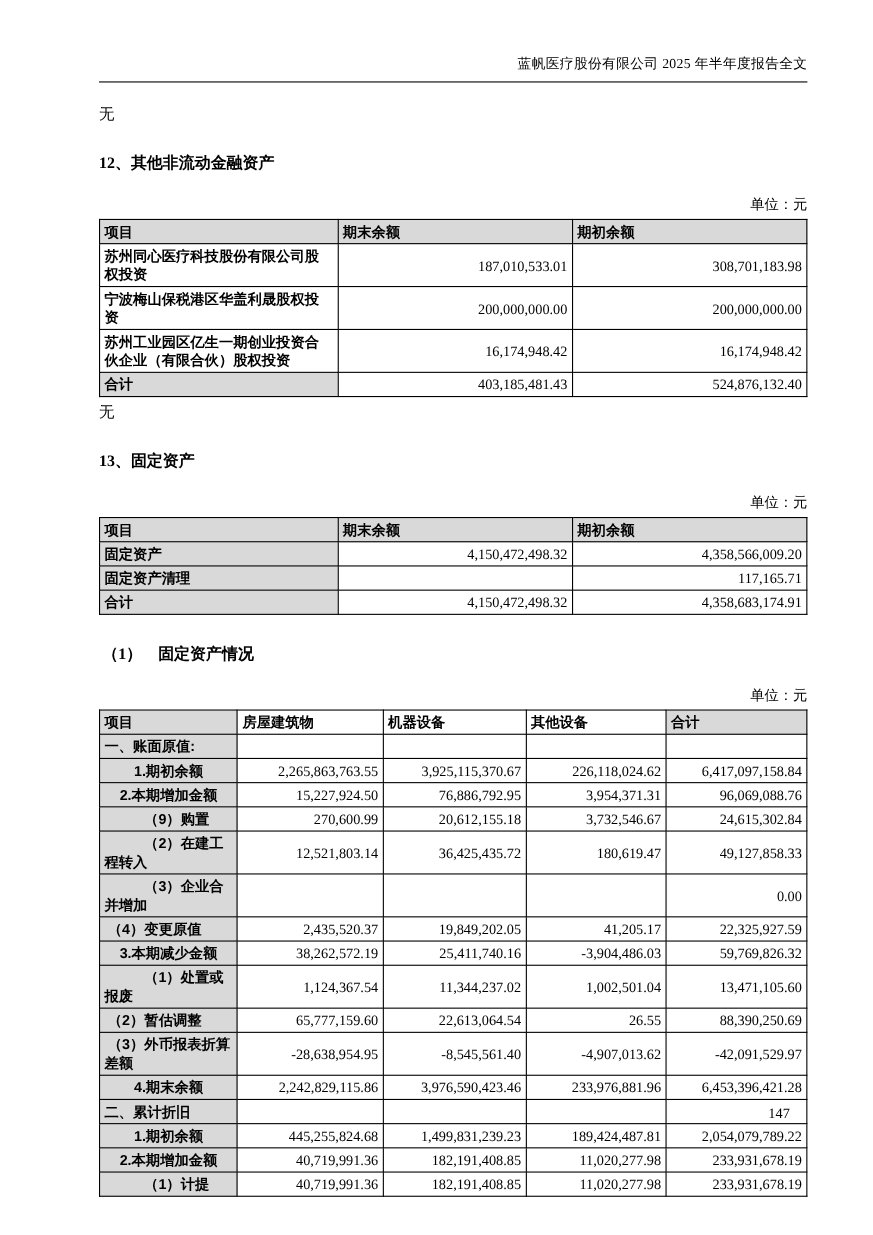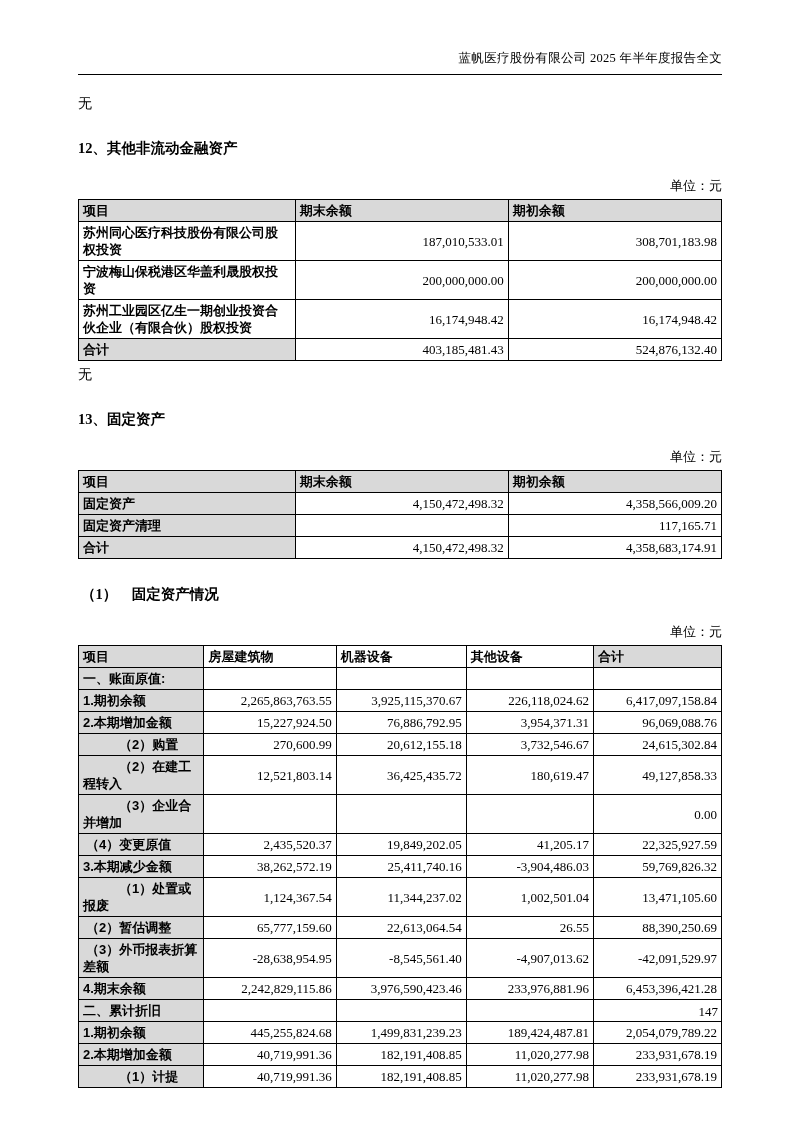--- a/index.html
+++ b/index.html
@@ -5,21 +5,21 @@
   html,body{margin:0;padding:0;background:#888;}
   .page{
     position:relative;
     width:794px;height:1123px;
     background:#fff;
     margin:0 auto;
     font-family:"Liberation Serif","DejaVu Serif",serif;
     color:#000;
     overflow:hidden;
   }
-  .content{position:absolute;left:78px;top:0;width:644px;}
+  .content{position:absolute;left:90px;top:0;width:644px;}
   .doc-header{
     padding-top:50px;
     text-align:right;
     font-size:12.5px;
     letter-spacing:.3px;
     border-bottom:1.5px solid #000;
     padding-bottom:7px;
   }
   .plain{font-size:14px;margin:20px 0 0 0;}
   .note{font-size:13px;margin:9px 0 0 0;}
@@ -58,21 +58,21 @@
     font-weight:bold;
     text-align:left;
   }
   td.num{
     text-align:right;
     padding-right:5px;
     font-family:"Liberation Serif","DejaVu Serif",serif;
   }
   .shaded{background:#D9D9D9;}
   td.al-left{padding-left:4px;margin-top:14px;}
-  td.al-center{}
+  td.al-center{text-align:center;}
   td.paren-lg{padding-left:4px;text-indent:36px;}
   td.paren-sm{padding-left:3px;text-indent:3px;}
   .page-number{
     position:absolute;
     right:76px;top:1004px;
     font-size:13px;
   }
 </style>
 </head>
 <body>
@@ -196,21 +196,21 @@
             <td class="num">6,417,097,158.84</td>
           </tr>
           <tr>
             <td class="lbl shaded al-center">2.本期增加金额</td>
             <td class="num">15,227,924.50</td>
             <td class="num">76,886,792.95</td>
             <td class="num">3,954,371.31</td>
             <td class="num">96,069,088.76</td>
           </tr>
           <tr>
-            <td class="lbl shaded paren-lg">（2）购置</td>
+            <td class="lbl shaded paren-lg">（9）购置</td>
             <td class="num">270,600.99</td>
             <td class="num">20,612,155.18</td>
             <td class="num">3,732,546.67</td>
             <td class="num">24,615,302.84</td>
           </tr>
           <tr>
             <td class="lbl shaded paren-lg">（2）在建工程转入</td>
             <td class="num">12,521,803.14</td>
             <td class="num">36,425,435.72</td>
             <td class="num">180,619.47</td>

